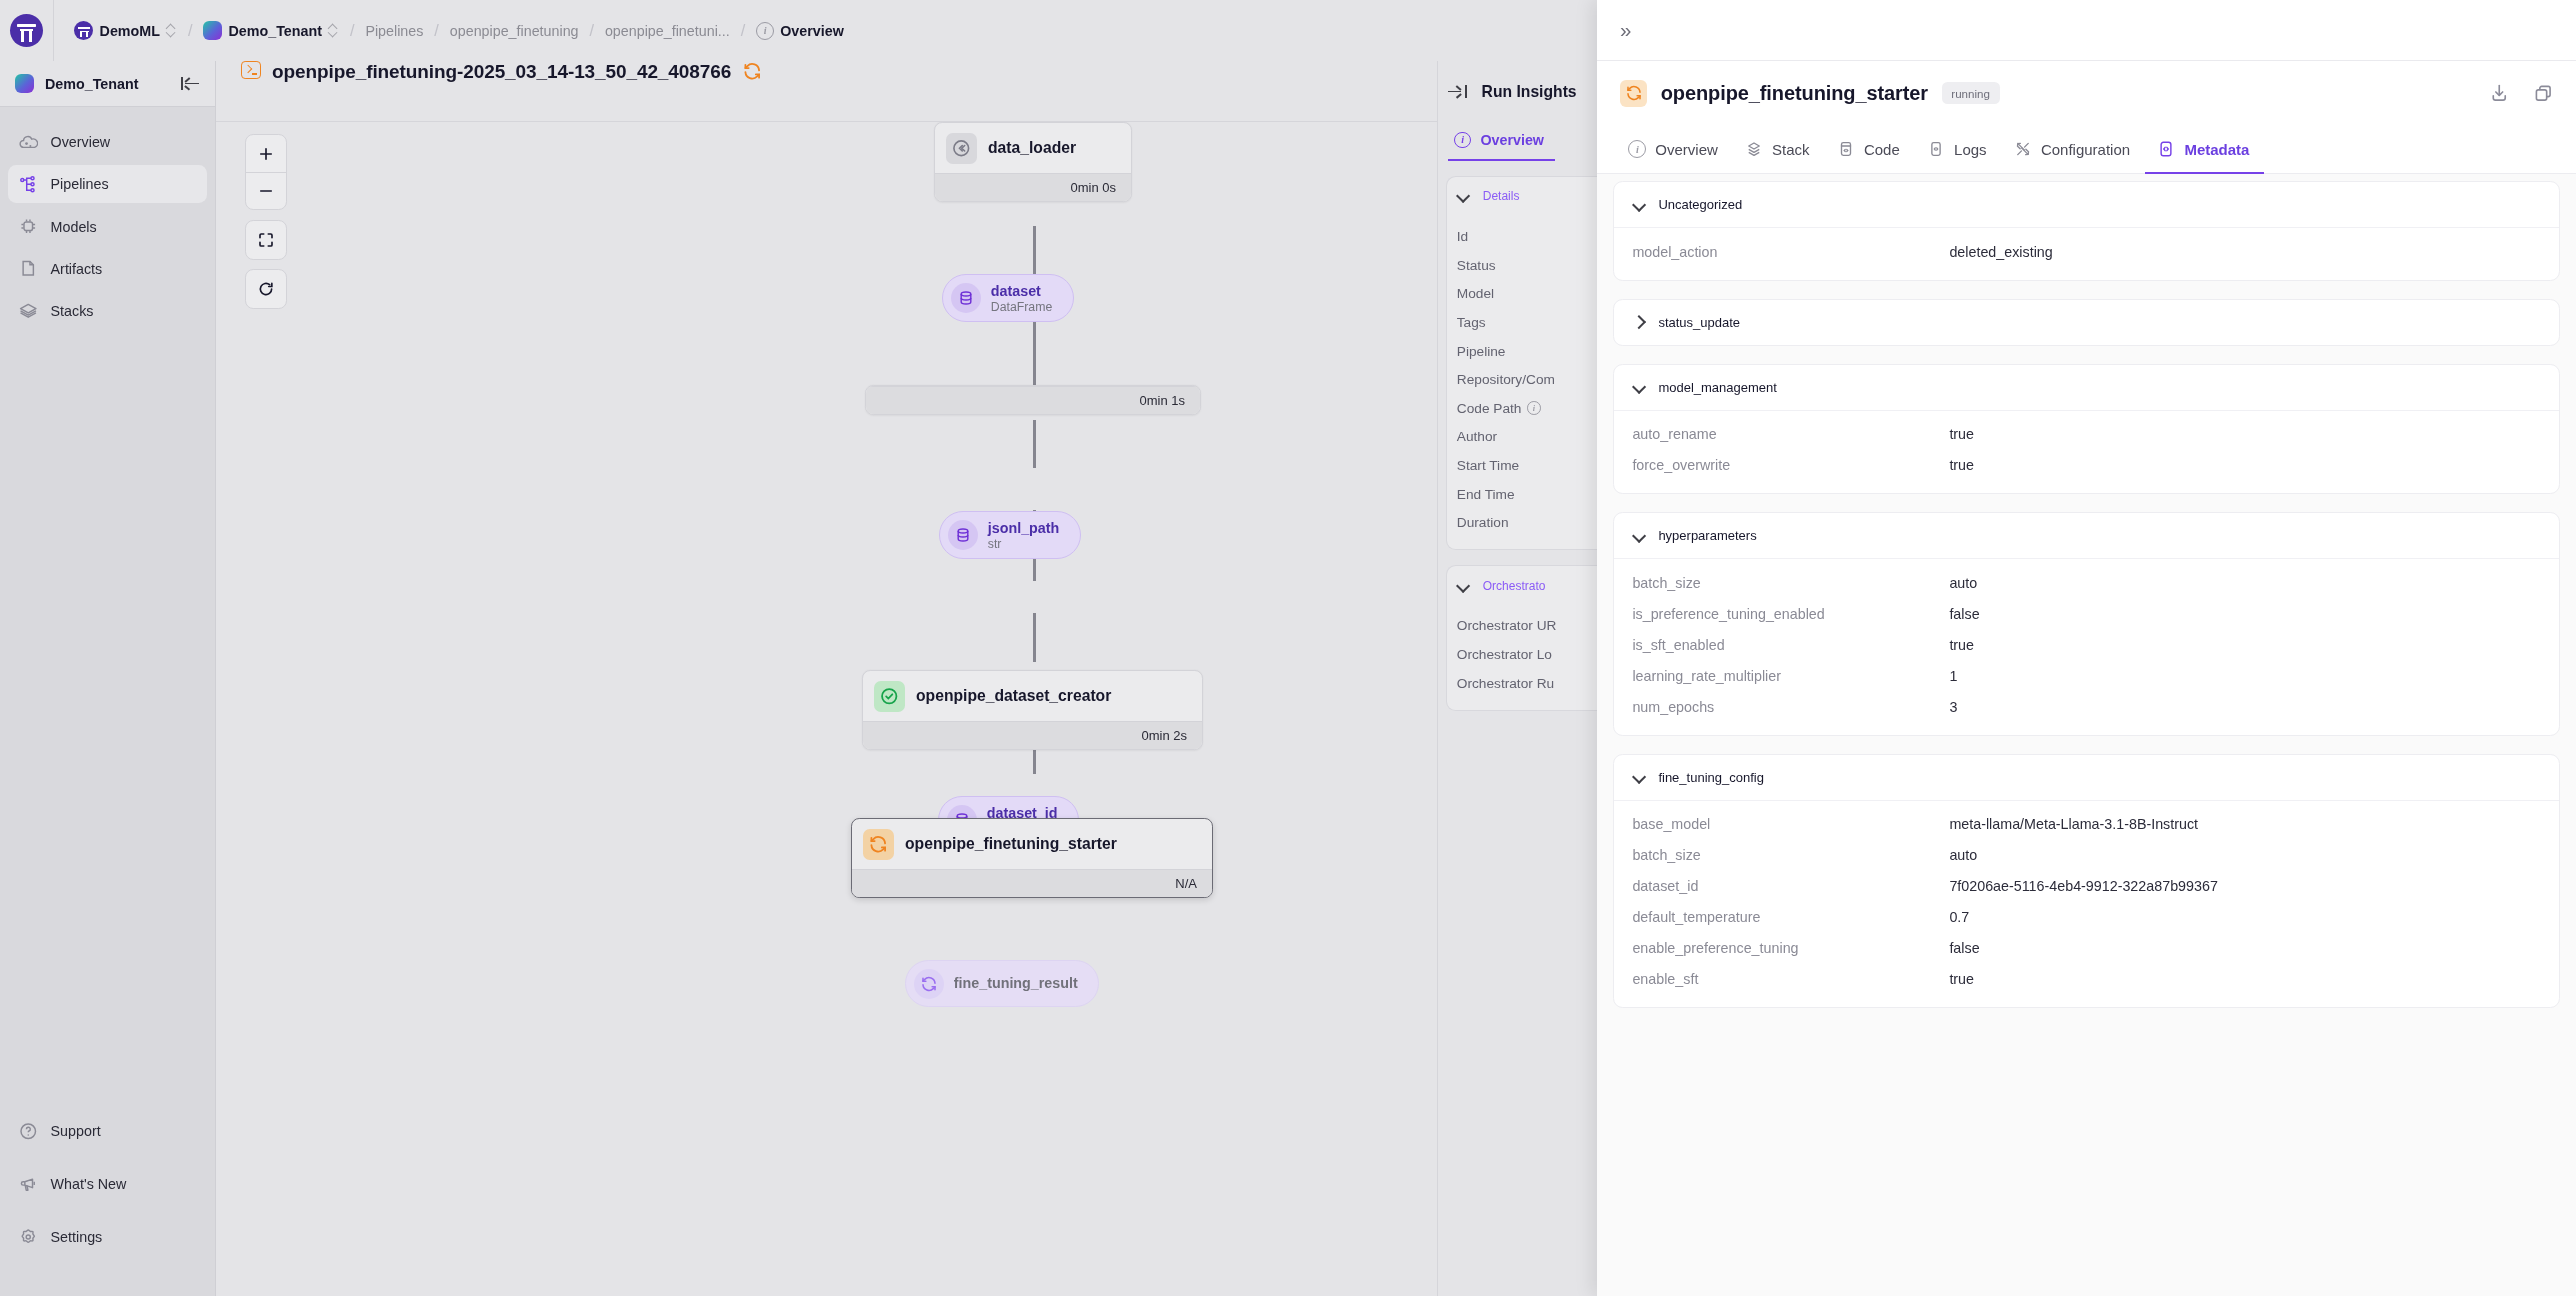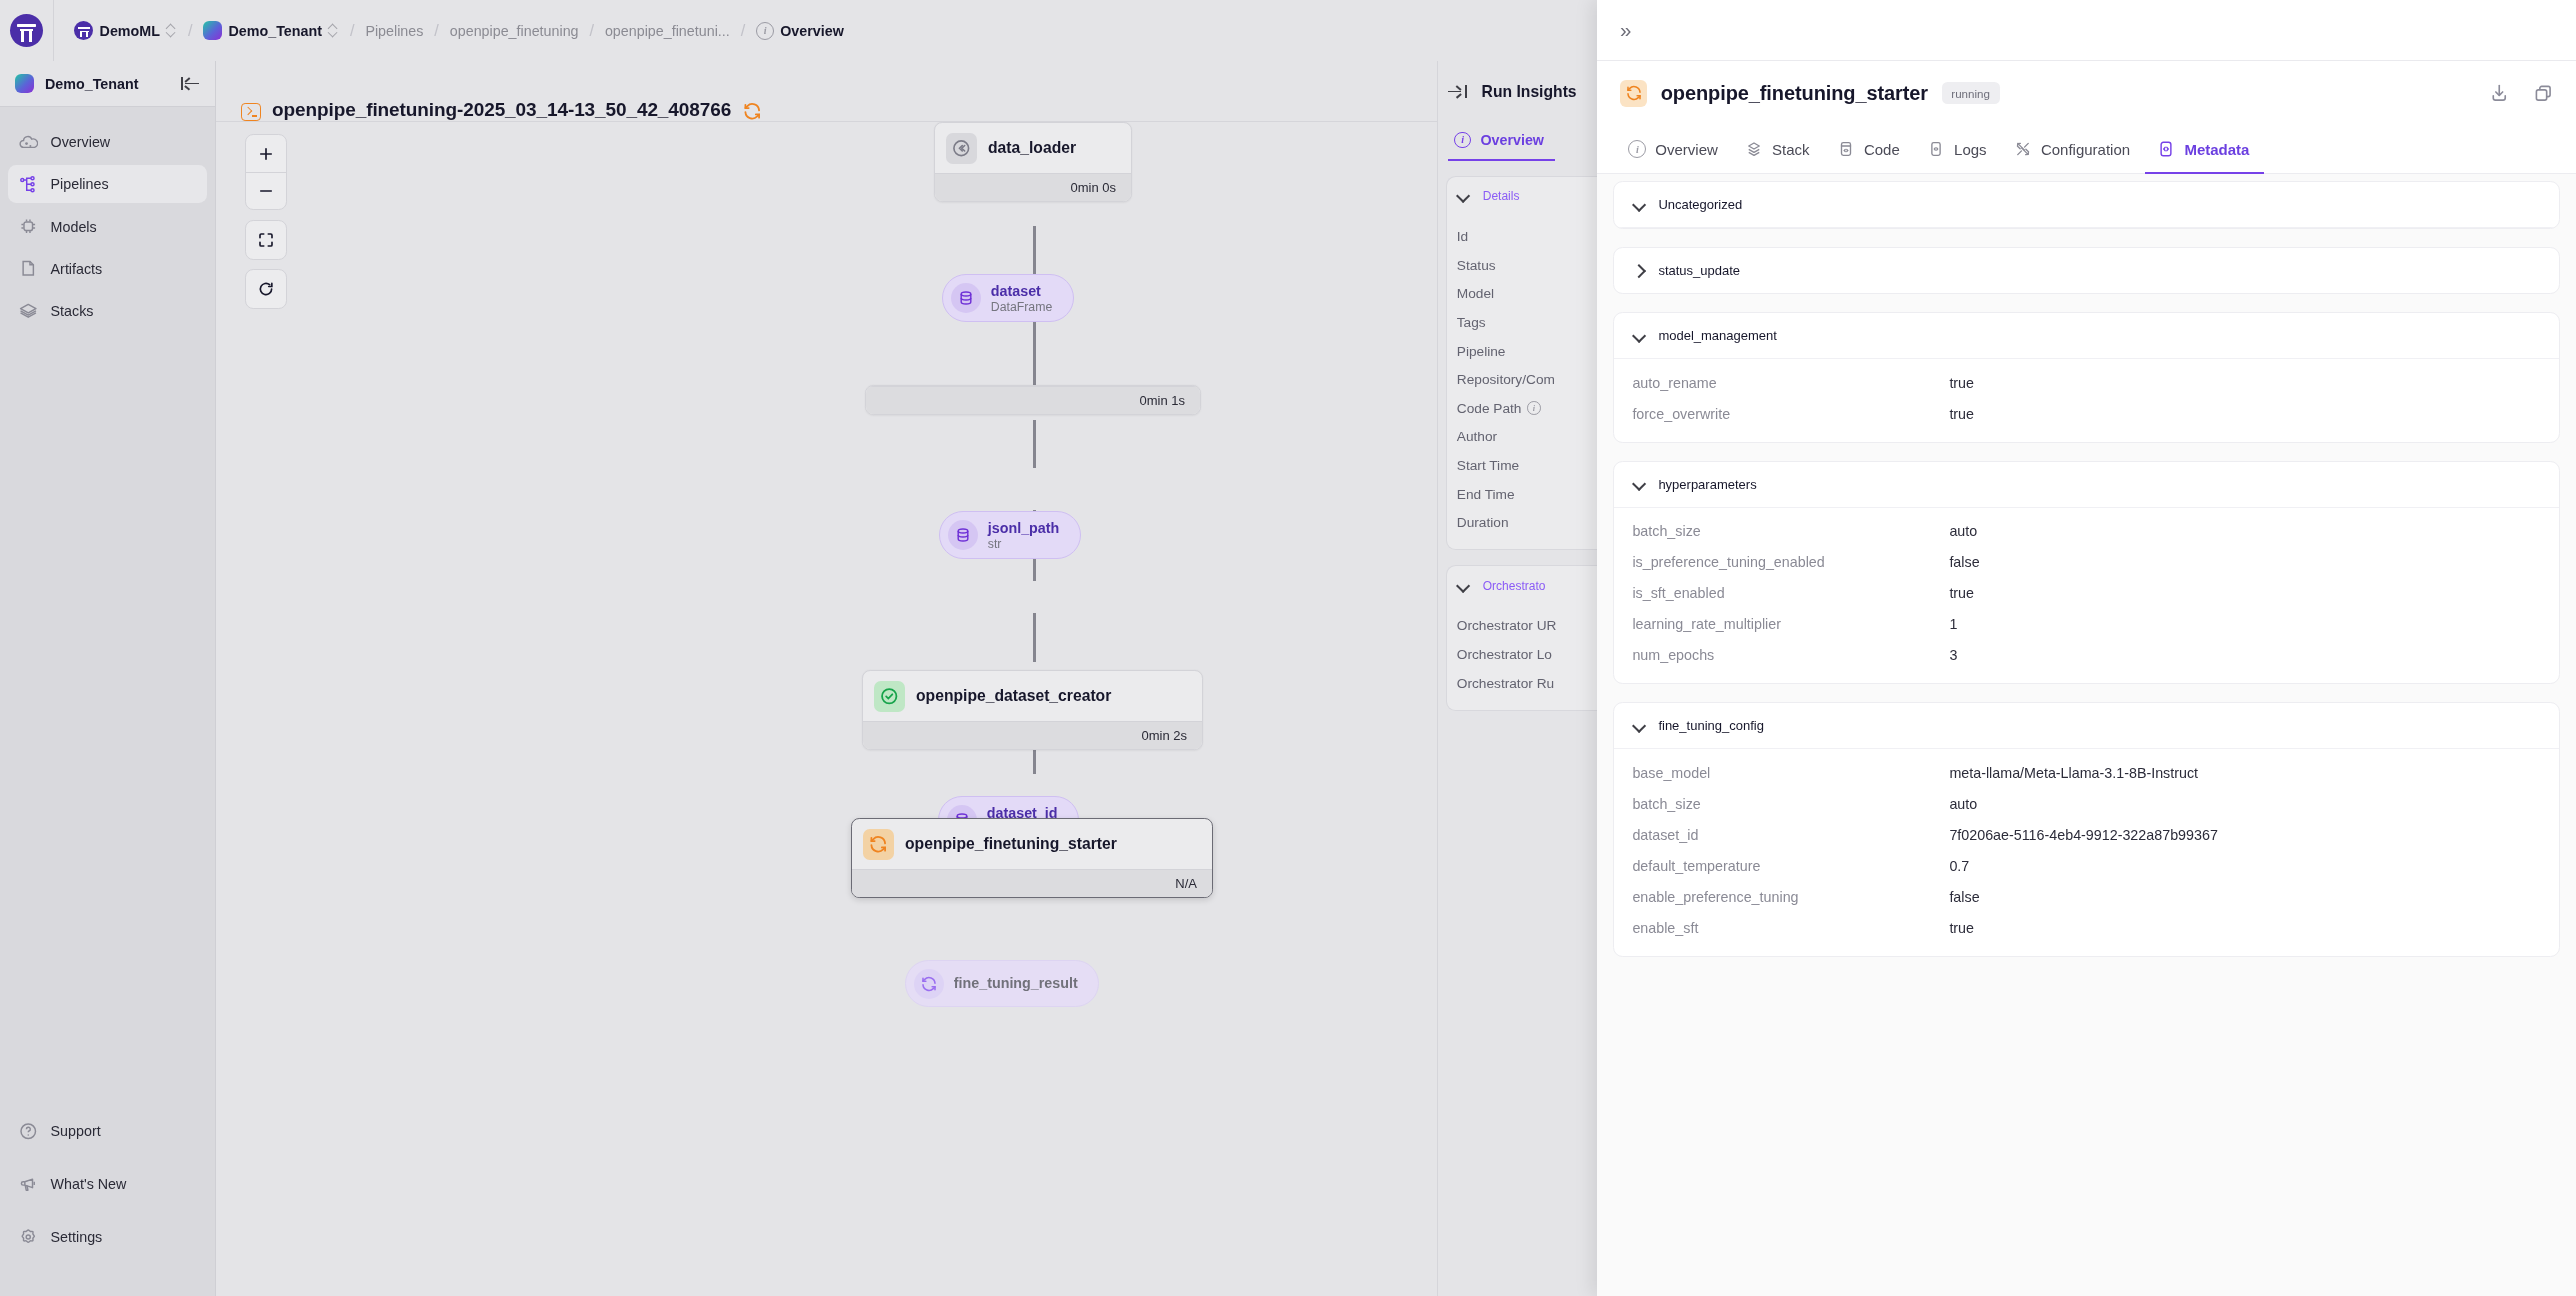--- a/index.html
+++ b/index.html
@@ -108,21 +108,21 @@
   .nav-item .ic { width: 20.5px; height: 20.5px; flex: none; display:flex; align-items:center; justify-content:center; }
   .nav-bottom { padding: 0 8.2px 24.6px 8.2px; }
   .nav-bottom .nav-item { margin-bottom: 15px; }
 
   
   .main {
     position: absolute; top: 61px; left: 216px; width: 1382px; height: 1235px;
     background: #e4e4e7;
   }
   .page-title-row {
-    height: 61px; display: flex; align-items: flex-end; gap: 11px; padding-left: 24.6px;
+    height: 61px; display: flex; align-items: flex-start; gap: 11px; padding-left: 24.6px;
     border-bottom: 1.4px solid #d5d5da;
   }
   .term-ic {
     width: 20.5px; height: 18px; border: 1.8px solid #ef8420; border-radius: 4.1px;
     position: relative; flex: none;
   }
   .term-ic:before {
     content: ""; position: absolute; left: 3.4px; top: 4.1px; width: 4.8px; height: 4.8px;
     border-right: 1.6px solid #ef8420; border-bottom: 1.6px solid #ef8420; transform: rotate(-45deg);
   }
@@ -726,20 +726,26 @@
       </div>
     </div>
 
     <div class="dr-body">
 
       <div class="meta-card">
         <div class="meta-head">
           <span class="cv"></span>
           <span>Uncategorized</span>
         </div>
+        <div class="meta-rows">
+          <div class="meta-row">
+            <span class="meta-key">model_action</span>
+            <span class="meta-val">deleted_existing</span>
+          </div>
+        </div>
       </div>
 
       <div class="meta-card">
         <div class="meta-head collapsed">
           <span class="cr"></span>
           <span>status_update</span>
         </div>
       </div>
 
       <div class="meta-card">

